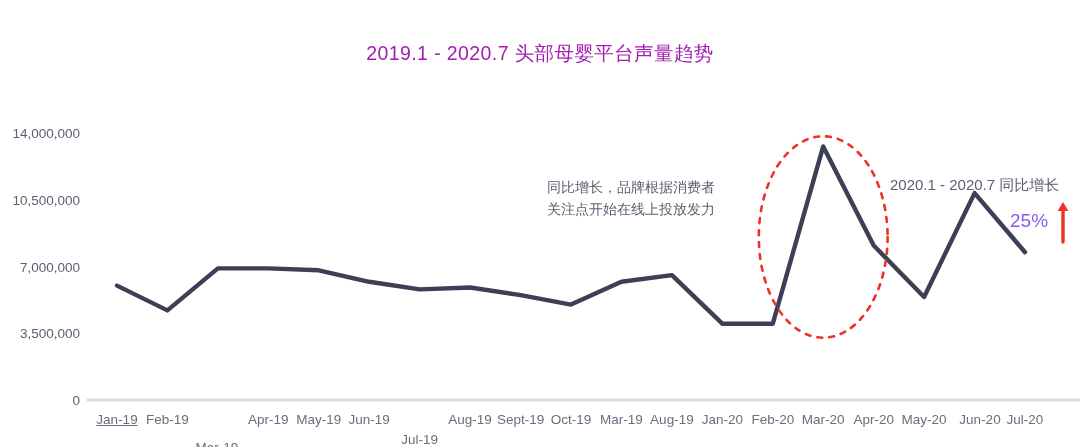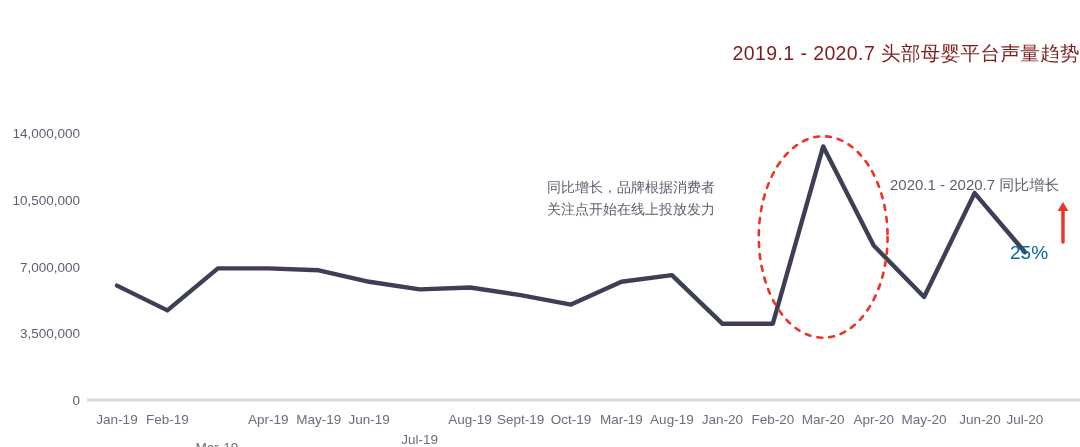--- a/index.html
+++ b/index.html
@@ -21,23 +21,23 @@
     width: 1080px;
     height: 447px;
   }
 
   
   .chart-title {
     position: absolute;
     left: 0;
     top: 40px;
     width: 1080px;
-    text-align: right;
+    text-align: center;
     font-size: 19.5px;
-    color: #7f1d1d;
+    color: #a21caf;
     letter-spacing: 0.4px;
     white-space: nowrap;
   }
 
   
   .plot {
     position: absolute;
     left: 0;
     top: 0;
     width: 1080px;
@@ -102,23 +102,22 @@
     top: 176px;
     font-size: 15px;
     color: #5c5f70;
     white-space: nowrap;
   }
   .annot-right-value {
     position: absolute;
     left: 1010px;
     top: 210px;
     font-size: 19px;
-    color: #0369a1;
+    color: #8b5cf6;
     white-space: nowrap;
-    margin-top: 32px;
   }
   .up-arrow {
     position: absolute;
     left: 1056px;
     top: 200px;
     width: 14px;
     height: 44px;
   }
 </style>
 </head>
@@ -154,21 +153,21 @@
   <div class="annot-right-title">2020.1 - 2020.7 同比增长</div>
   <div class="annot-right-value">25%</div>
   <div class="up-arrow">
     <svg width="14" height="44" viewBox="0 0 14 44" xmlns="http://www.w3.org/2000/svg">
       <line x1="7" y1="42" x2="7" y2="9" stroke="#ed3226" stroke-width="3.4" stroke-linecap="round"></line>
       <path d="M7 2 L12.4 11 L1.6 11 Z" fill="#ed3226"></path>
     </svg>
   </div>
 
   <div class="xticks-wrap" id="xticks">
-      <div class="xtick" style="left: 117px;">Jan-19</div>
+      <div class="xtick" style="left: 117px; text-decoration: underline;">Jan-19</div>
       <div class="xtick" style="left: 167.4px;">Feb-19</div>
       <div class="xtick" style="left: 217px; margin-top: 28px;">Mar-19</div>
       <div class="xtick" style="left: 268.3px; text-align: right;">Apr-19</div>
       <div class="xtick" style="left: 318.8px;">May-19</div>
       <div class="xtick" style="left: 369.2px;">Jun-19</div>
       <div class="xtick" style="left: 419.7px; margin-top: 20px;">Jul-19</div>
       <div class="xtick" style="left: 470.1px;">Aug-19</div>
       <div class="xtick" style="left: 520.6px;">Sept-19</div>
       <div class="xtick" style="left: 571px;">Oct-19</div>
       <div class="xtick" style="left: 621.4px;">Mar-19</div>

